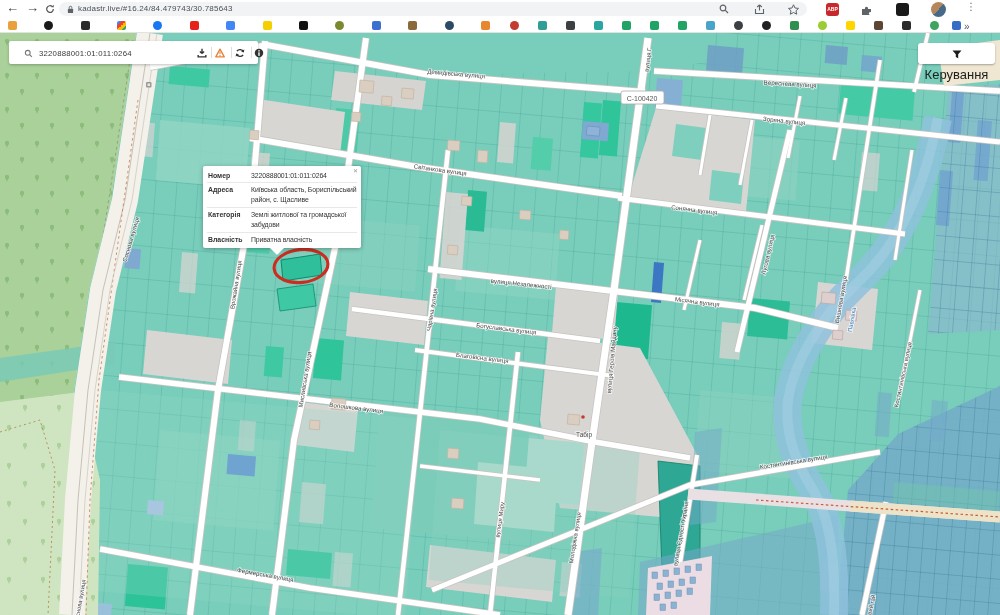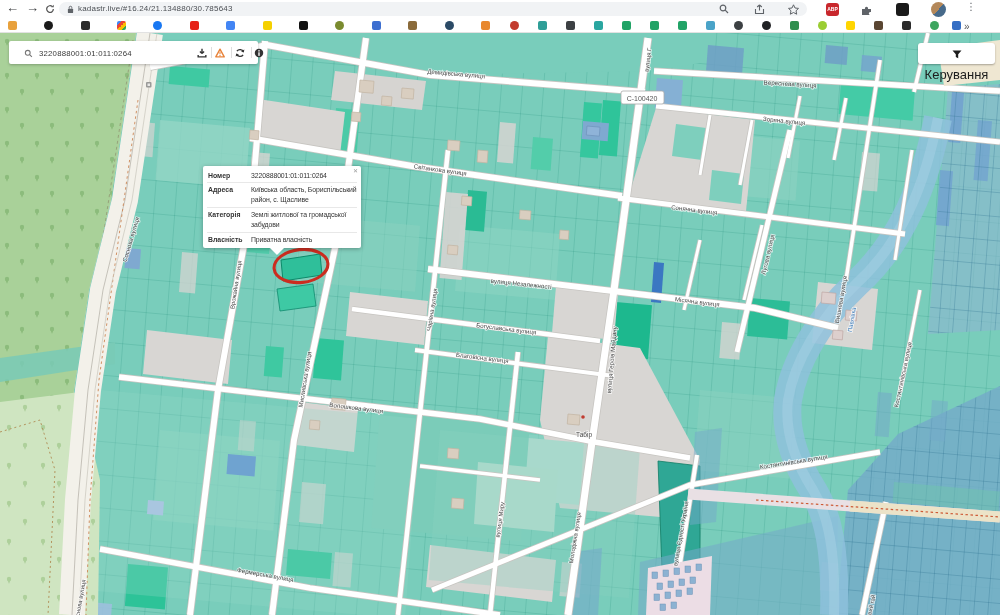--- a/index.html
+++ b/index.html
@@ -311,21 +311,21 @@
         <path d="M5.5 0.8 L7 4 L10.5 4.4 L8 6.8 L8.7 10.2 L5.5 8.5 L2.3 10.2 L3 6.8 L0.5 4.4 L4 4 Z" stroke="#5f6368" stroke-width="1" fill="none"></path>
       </svg>
 <div class="tbicon" style="left:826px;top:3px;width:13px;height:13px;border-radius:3px;background:#c8272c;color:#fff;font-size:5px;font-weight:bold;text-align:center;line-height:13px">ABP</div>
 <svg class="tbicon" style="left:861px;top:4px" width="12" height="12" viewBox="0 0 12 12">
         <path d="M1 5 H4 A1.6 1.6 0 1 1 7 5 H10 V8 A1.6 1.6 0 1 0 10 11 H1 Z" fill="#5f6368"></path>
       </svg>
 <div class="tbicon" style="left:896px;top:3px;width:13px;height:13px;border-radius:3px;background:#1a1a1a"></div>
 <div class="tbicon" style="left:931px;top:2px;width:15px;height:15px;border-radius:50%;background:linear-gradient(135deg,#b4885a 50%,#476a8a 50%)"></div>
 <div class="tbicon" style="left:966px;top:1px;color:#5f6368;font-size:10px;letter-spacing:0">⋮</div>
 <div id="omni"></div>
-      <div id="url">kadastr.live/#16.24/21.134880/30.785643</div>
+      <div id="url">kadastr.live/#16.24/84.479743/30.785643</div>
     </div>
   <div id="bookmarks">
       <div class="bm" style="left:8px;background:#e8a13c"></div>
 <div class="bm bmc" style="left:44px;background:#1a1a1a"></div>
 <div class="bm" style="left:81px;background:#2b2b2b"></div>
 <div class="bm" style="left:117px;background:linear-gradient(135deg,#4285f4 25%,#ea4335 25% 50%,#fbbc04 50% 75%,#34a853 75%)"></div>
 <div class="bm bmc" style="left:153px;background:#1877f2"></div>
 <div class="bm" style="left:190px;background:#e62117"></div>
 <div class="bm" style="left:226px;background:#4285f4"></div>
 <div class="bm" style="left:263px;background:#f5d000"></div>

